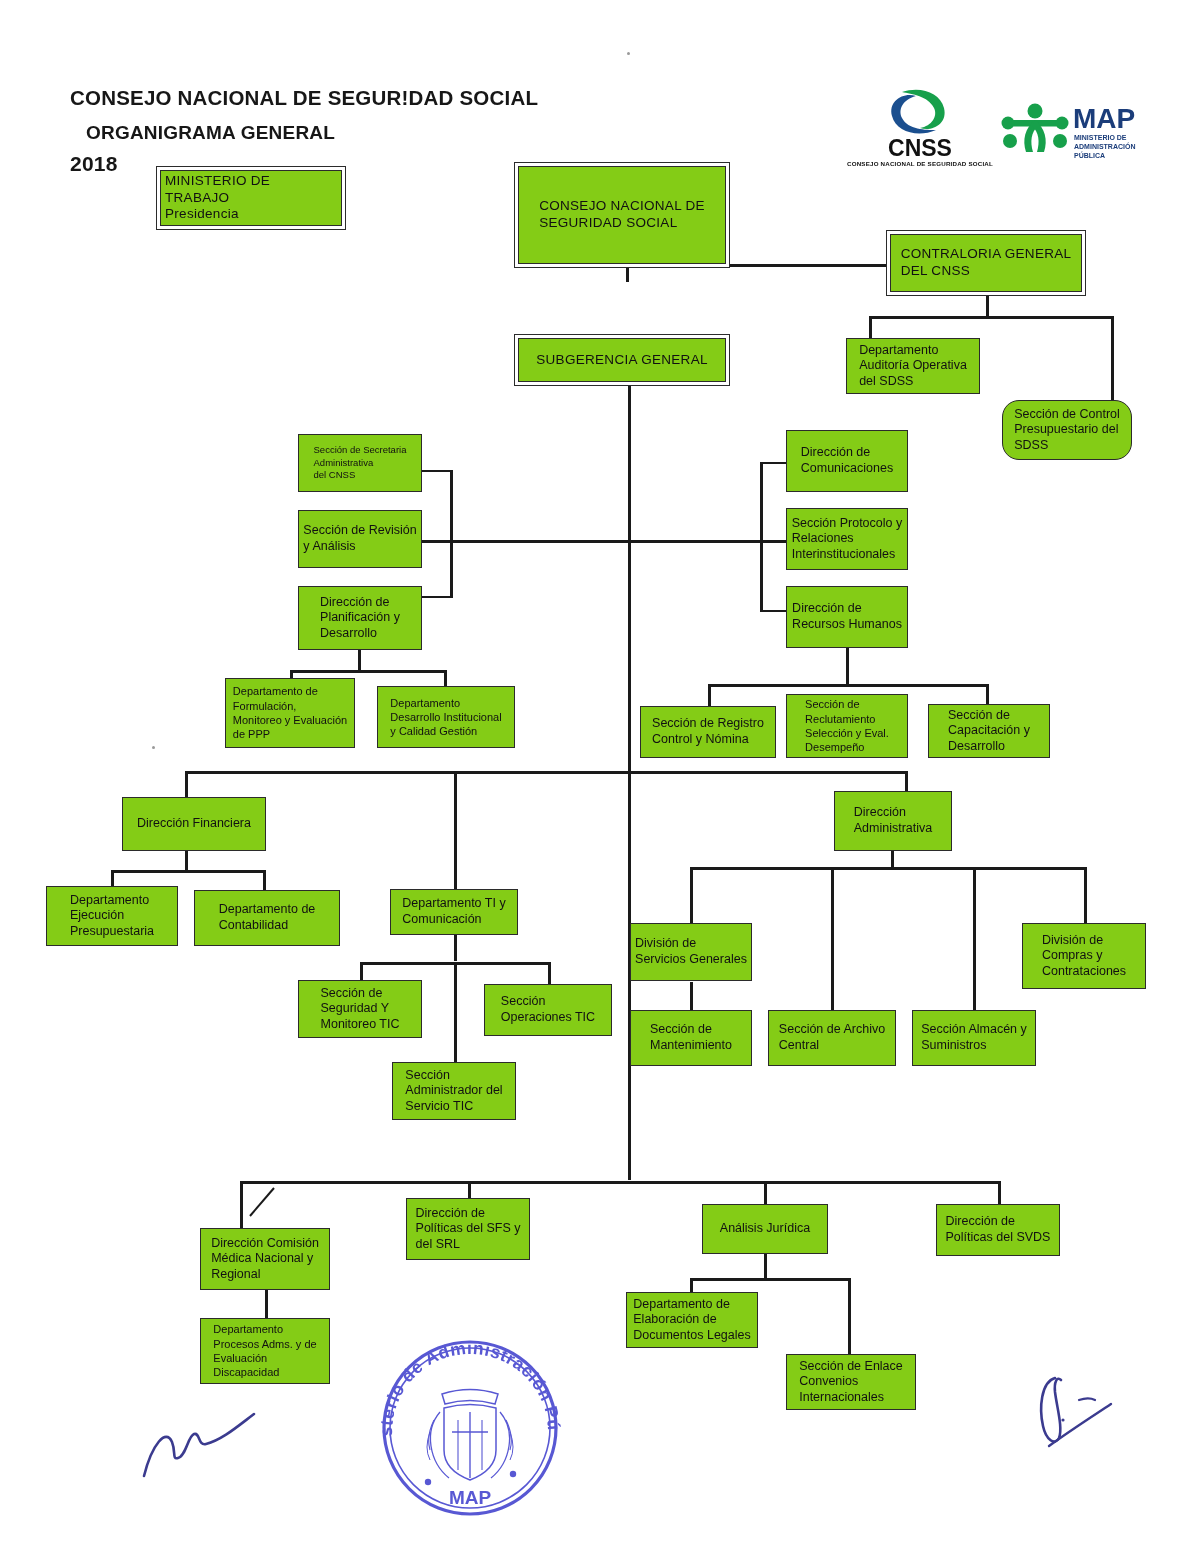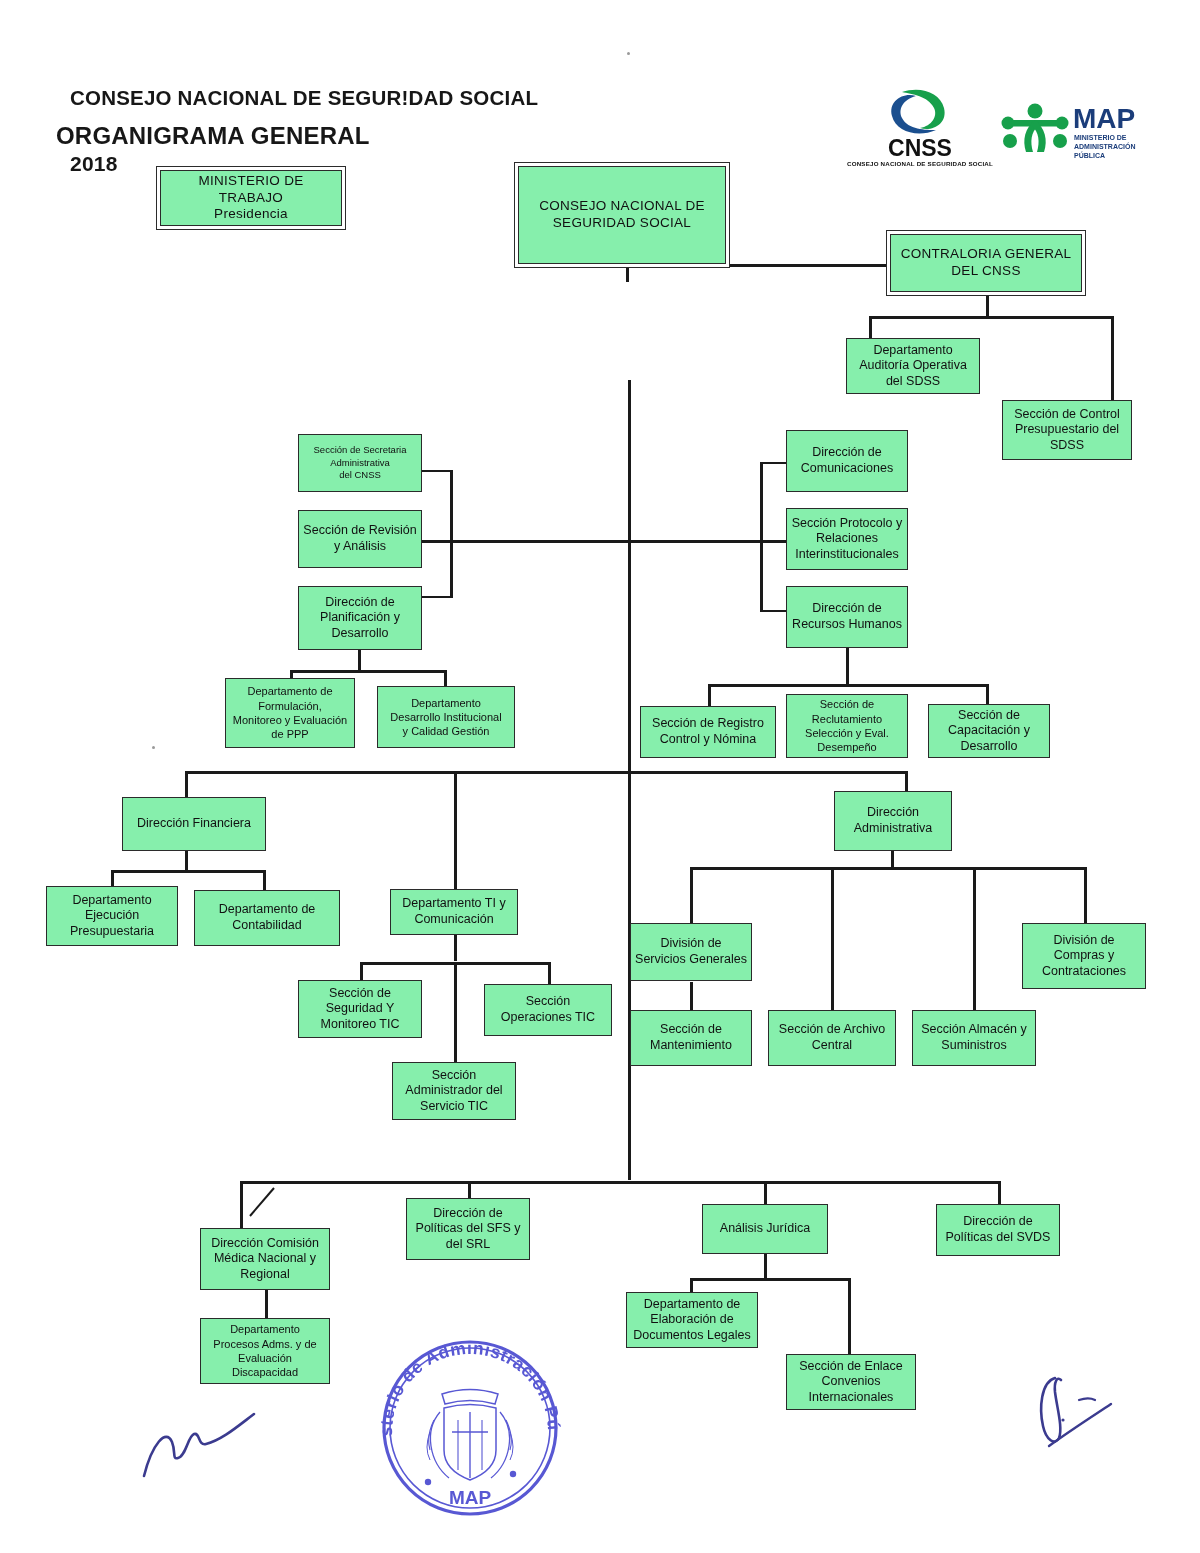--- a/index.html
+++ b/index.html
@@ -18,39 +18,38 @@
 
   
   .title-line{
     position:absolute;
     font-weight:bold;
     letter-spacing:.2px;
     color:#171717;
     white-space:nowrap;
   }
   #title1{ left:70px; top:86px;  font-size:20.5px; }
-  #title2{ left:56px; top:122px; font-size:24px; }
+  #title2{ left:86px; top:122px; font-size:19px; }
   #title3{ left:70px; top:152px; font-size:21px; }
 
   
   .logo{position:absolute;}
   #cnss-logo{ left:840px; top:82px; width:160px; height:90px;}
   #map-logo{ left:995px; top:98px; width:170px; height:68px;}
   .logo svg{display:block;}
 
   
   .box{
     position:absolute;
     box-sizing:border-box;
     border:1px solid #2b2b2b;
-    background:#86efac;
+    background:#84cc16;
     display:flex;
     align-items:center;
     justify-content:center;
-    text-align:center;
     line-height:1.25;
     padding:2px 4px;
     font-size:12.5px;
     color:#111;
     z-index:5;
   }
   .box.dbl{ border:1px solid #2b2b2b; box-shadow:0 0 0 3px #fff, 0 0 0 4px #2b2b2b; }
   .box.caps{ letter-spacing:.3px; font-size:13.5px; }
   .box.tiny{ font-size:9.5px; line-height:1.35; }
   .box.sm{ font-size:11px; line-height:1.3; }
@@ -181,26 +180,27 @@
   <div class="ln v3" style="left:764px; top:1254px; height:26px;"></div>
   <div class="ln h3" style="left:690px; top:1278px; width:160px;"></div>
   <div class="ln v3" style="left:690px; top:1278px; height:16px;"></div>
   <div class="ln v3" style="left:848px; top:1278px; height:78px;"></div>
 
   <div class="box dbl caps" style="left:160px; top:170px; width:182px; height:56px;">MINISTERIO DE TRABAJO<br>Presidencia</div>
 
   <div class="box dbl caps" style="left:518px; top:166px; width:208px; height:98px;">CONSEJO NACIONAL DE<br>SEGURIDAD SOCIAL</div>
 
 
+  <div class="box dbl caps" style="left:518px; top:338px; width:208px; height:44px;">SUBGERENCIA GENERAL</div>
 
   <div class="box dbl caps" style="left:890px; top:234px; width:192px; height:58px;">CONTRALORIA GENERAL<br>DEL CNSS</div>
 
   <div class="box" style="left:846px; top:338px; width:134px; height:56px;">Departamento<br>Auditoría Operativa<br>del SDSS</div>
 
-  <div class="box" style="left:1002px; top:400px; width:130px; height:60px;">Sección de Control<br>Presupuestario del<br>SDSS</div>
+  <div class="box" style="left:1002px; top:400px; width:130px; height:60px;border-radius:17px;">Sección de Control<br>Presupuestario del<br>SDSS</div>
 
   <div class="box tiny" style="left:298px; top:434px; width:124px; height:58px;">Sección de Secretaria<br>Administrativa<br>del  CNSS</div>
 
   <div class="box" style="left:298px; top:510px; width:124px; height:58px;">Sección de Revisión<br>y Análisis</div>
 
   <div class="box" style="left:298px; top:586px; width:124px; height:64px;">Dirección de<br>Planificación y<br>Desarrollo</div>
 
   <div class="box sm" style="left:225px; top:678px; width:130px; height:70px;">Departamento de<br>Formulación,<br>Monitoreo y Evaluación<br>de PPP</div>
 
   <div class="box sm" style="left:377px; top:686px; width:138px; height:62px;">Departamento<br>Desarrollo Institucional<br>y Calidad  Gestión</div>

